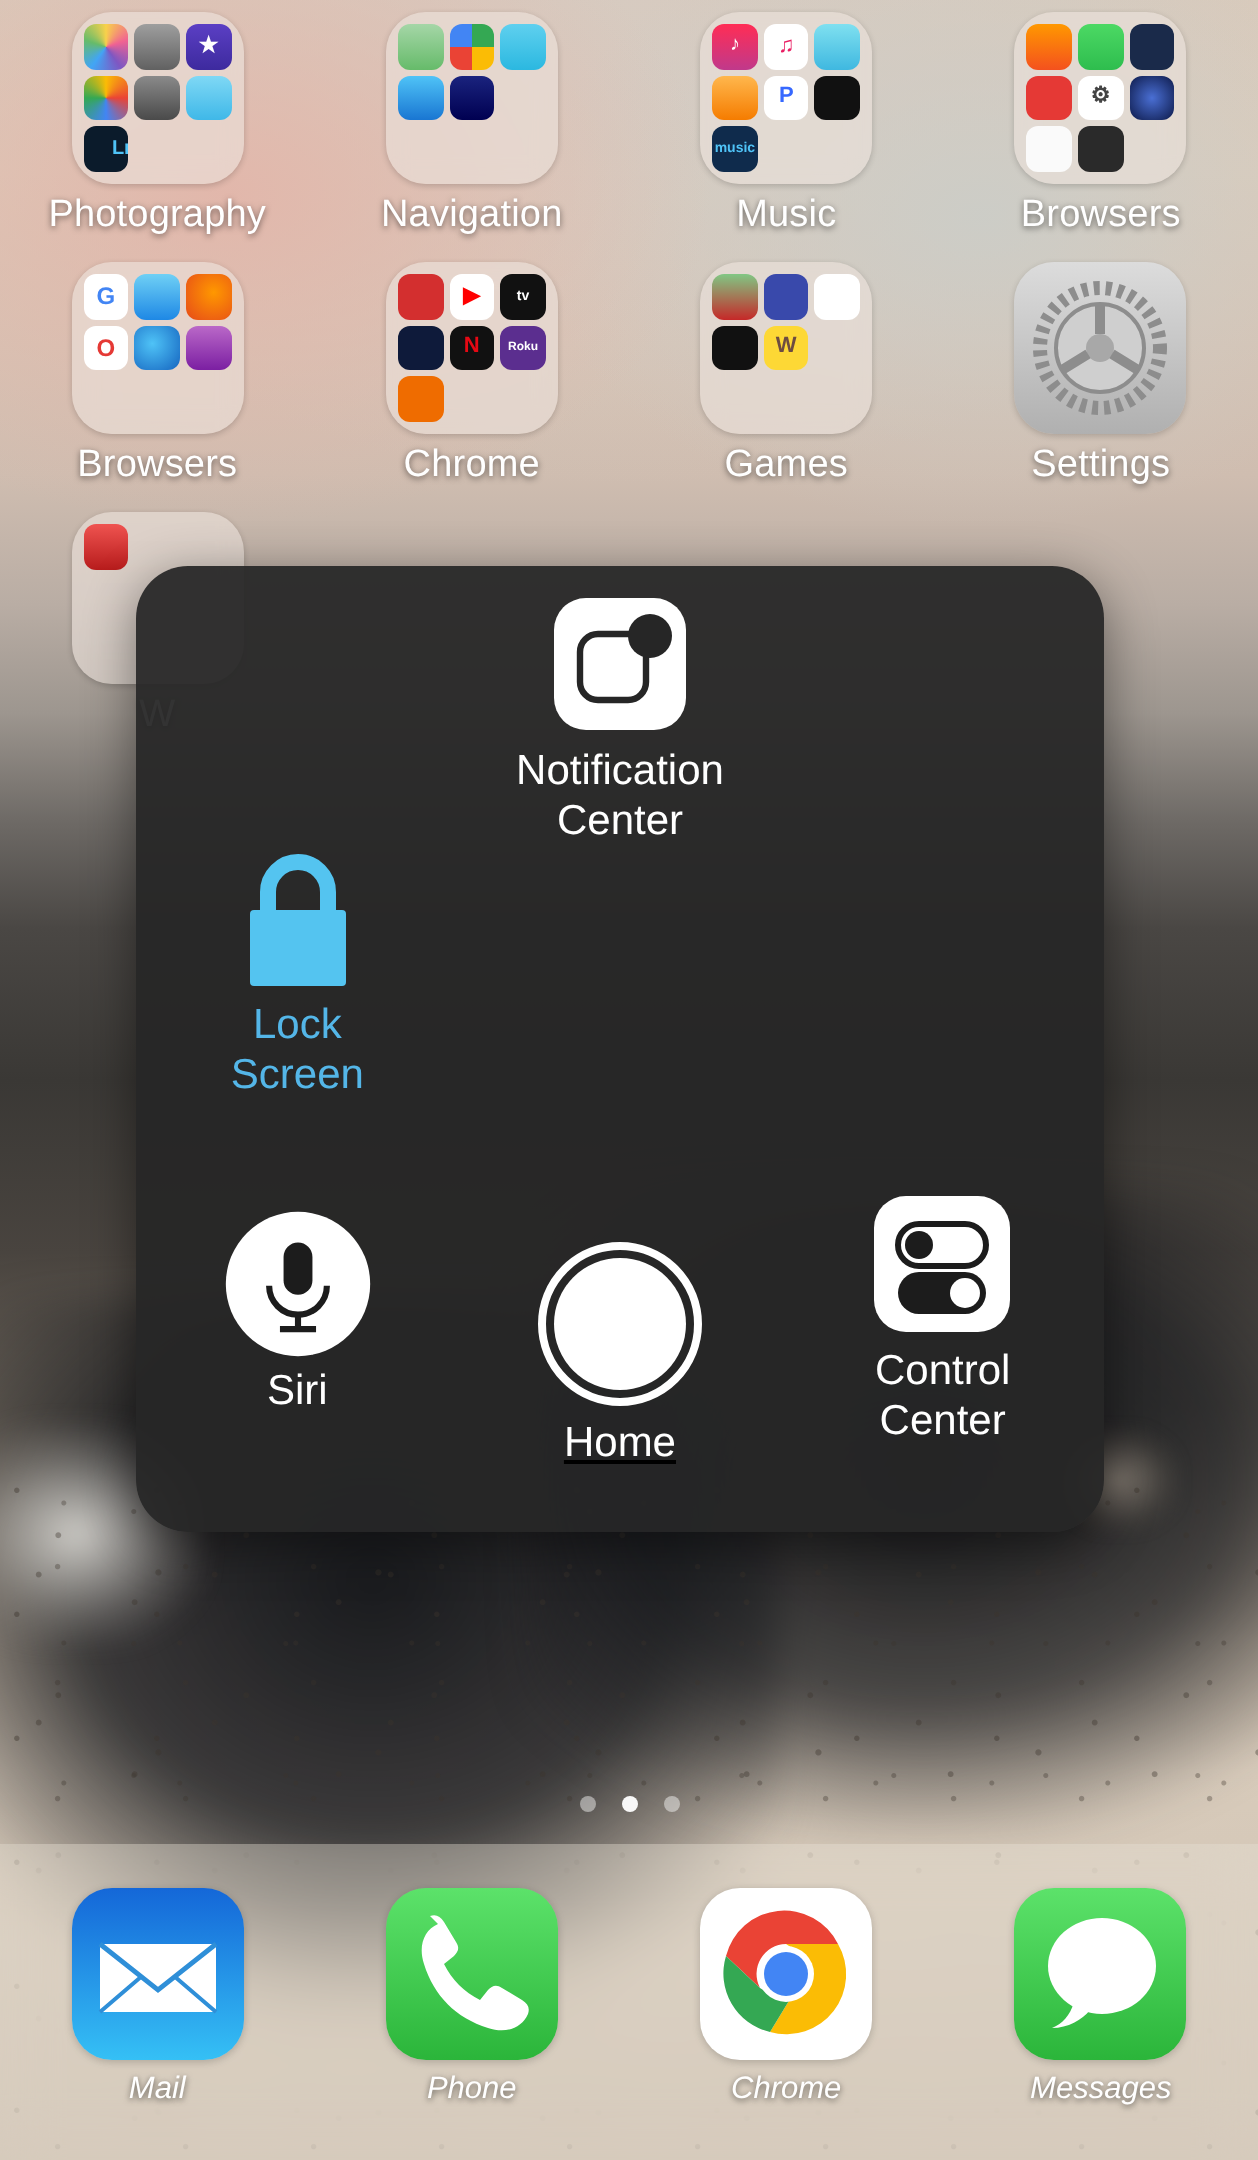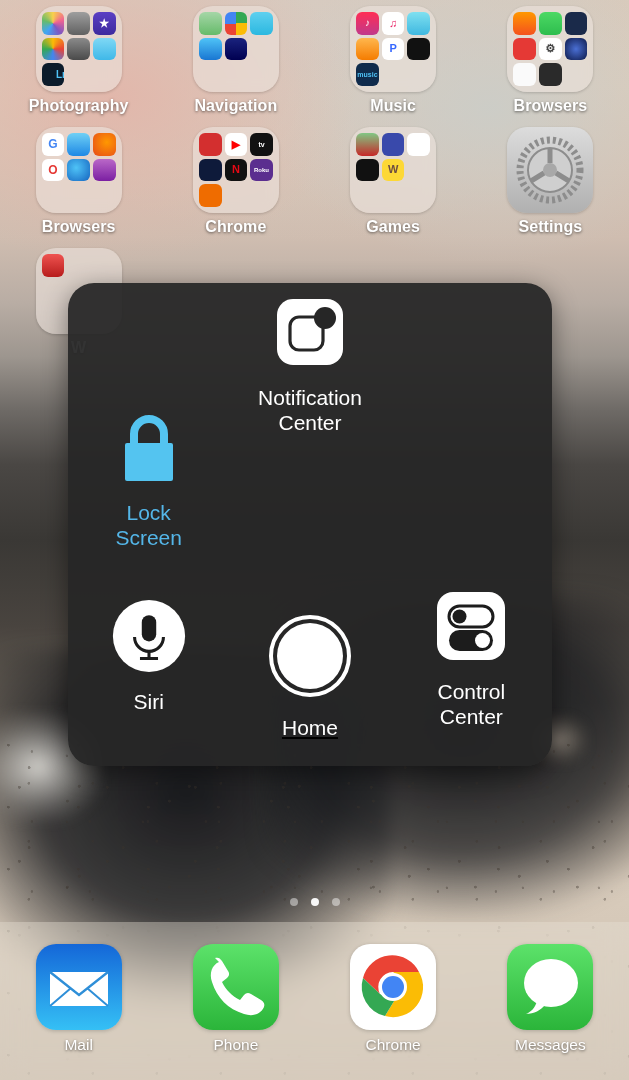--- a/index.html
+++ b/index.html
@@ -78,24 +78,23 @@
     gap:3px;
     box-shadow:0 1px 3px rgba(0,0,0,.18);
   }
   .mini {
     border-radius:6px; width:100%; height:100%;
     display:flex; align-items:center; justify-content:center;
     font-size:9px; color:#fff; font-weight:bold; overflow:hidden;
     line-height:1;
   }
   .applabel {
-    margin-top:5px; font-size:16px; color:#fff; letter-spacing:.1px;
+    margin-top:5px; font-size:19px; color:#fff; letter-spacing:.1px;
     text-shadow:0 1px 3px rgba(0,0,0,.55);
     white-space:nowrap;
-    font-weight:bold;
   }
   .bigicon {
     width:86px; height:86px; border-radius:20px;
     box-shadow:0 1px 3px rgba(0,0,0,.18);
     display:flex;align-items:center;justify-content:center;
     overflow:hidden;
   }
 
   
   #pagedots {
@@ -109,38 +108,38 @@
   #dock {
     position:absolute; left:0; right:0; top:922px; height:158px;
     background:rgba(236,228,219,.35);
     backdrop-filter:blur(14px);
     display:flex; align-items:flex-start; justify-content:space-around;
     padding-top:22px;
   }
   .dock-cell { display:flex; flex-direction:column; align-items:center; width:110px; }
   .dock-icon { width:86px; height:86px; border-radius:20px; position:relative; overflow:hidden;
                box-shadow:0 1px 4px rgba(0,0,0,.2); }
-  .dock-label { margin-top:6px; font-size:15.5px; color:#fff; text-shadow:0 1px 3px rgba(0,0,0,.6); }
+  .dock-label { margin-top:6px; font-size:15.5px; color:#fff; text-shadow:0 1px 3px rgba(0,0,0,.6);font-style:italic; }
 
   
   #assistive-menu {
     position:absolute; left:68px; top:283px; width:484px; height:483px;
     background:rgba(38,38,38,.94);
     border-radius:26px;
     box-shadow:0 6px 26px rgba(0,0,0,.45);
   }
   .at-grid {
     position:absolute; inset:0;
     display:grid;
     grid-template-columns:repeat(3,1fr);
     grid-template-rows:repeat(2,1fr);
   }
   .at-item {
     display:flex; flex-direction:column; align-items:center; justify-content:flex-start;
-    gap:16px; cursor:pointer;
+    gap:4px; cursor:pointer;
   }
   .at-item .at-label {
     color:#fff; font-size:21px; text-align:center; line-height:1.2;
     max-width:130px;
   }
   .at-item.lock .at-label { color:#54b6e8; }
   .at-icon { width:74px; height:74px; display:flex; align-items:center; justify-content:center; }
   
   .cell-nc   { grid-column:2; grid-row:1; align-self:start; margin-top:12px; }
   .cell-dev  { grid-column:3; grid-row:1; align-self:center; margin-top:46px; }

